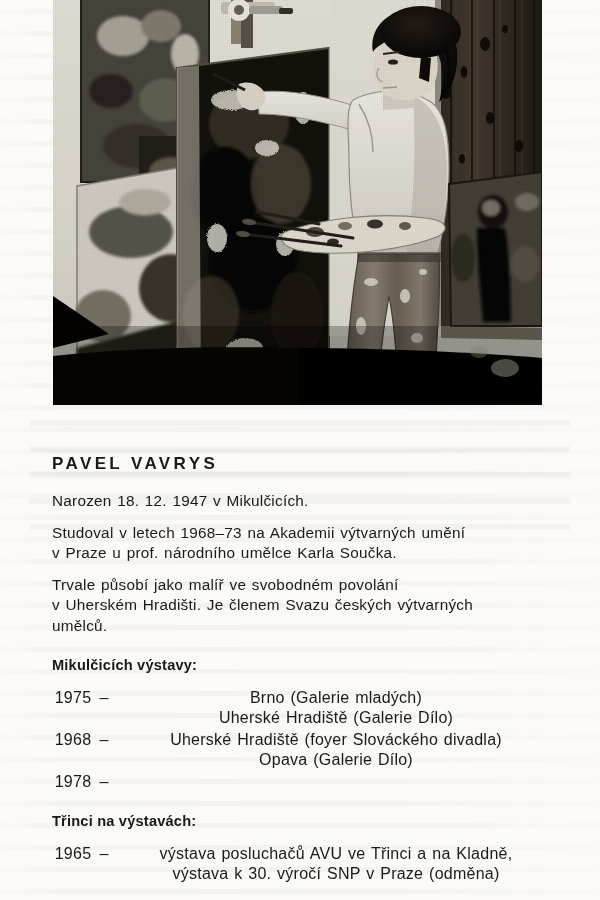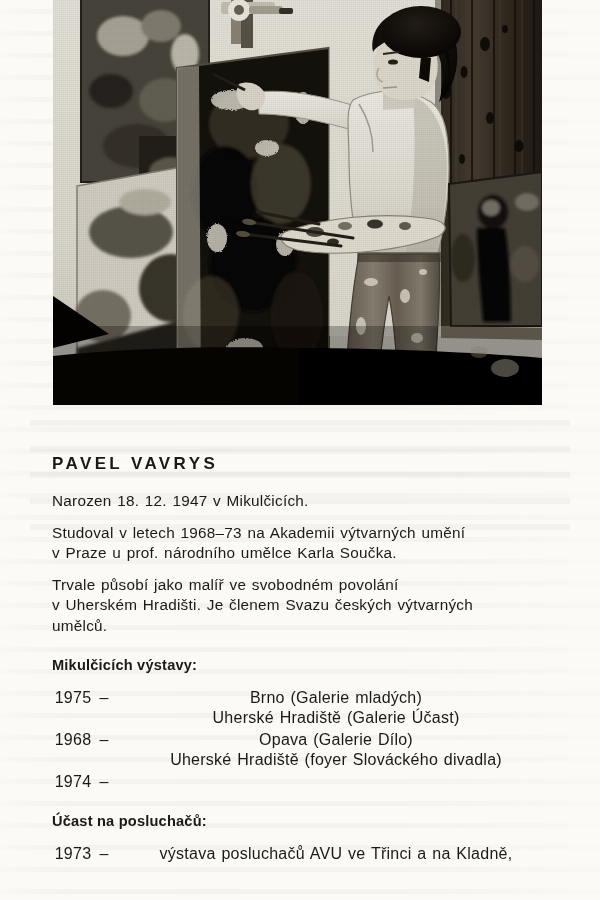--- a/index.html
+++ b/index.html
@@ -397,42 +397,43 @@
     <p class="para">Studoval v letech 1968–73 na Akademii výtvarných umění<br>v Praze u prof. národního umělce Karla Součka.</p>
     <p class="para">Trvale působí jako malíř ve svobodném povolání<br>v Uherském Hradišti. Je členem Svazu českých výtvarných<br>umělců.</p>
 
     <h2 class="section-heading">Mikulčicích výstavy:</h2>
     <div>
       <div class="entry">
         <span class="year">1975</span>
         <span class="dash">–</span>
         <span class="lines">
           <div>Brno (Galerie mladých)</div>
-          <div>Uherské Hradiště (Galerie Účast)</div>
+          <div>Uherské Hradiště (Galerie Dílo)</div>
         </span>
       </div>
       <div class="entry">
         <span class="year">1968</span>
         <span class="dash">–</span>
         <span class="lines">
+          <div>Uherské Hradiště (foyer Slováckého divadla)</div>
           <div>Opava (Galerie Dílo)</div>
-          <div>Uherské Hradiště (foyer Slováckého divadla)</div>
         </span>
       </div>
       <div class="entry">
-        <span class="year">1974</span>
+        <span class="year">1978</span>
         <span class="dash">–</span>
       </div>
     </div>
 
-    <h2 class="section-heading">Účast na posluchačů:</h2>
+    <h2 class="section-heading">Třinci na výstavách:</h2>
     <div>
       <div class="entry">
-        <span class="year">1973</span>
+        <span class="year">1965</span>
         <span class="dash">–</span>
         <span class="lines">
           <div>výstava posluchačů AVU ve Třinci a na Kladně,</div>
+          <div>výstava k 30. výročí SNP v Praze (odměna)</div>
         </span>
       </div>
     </div>
 
   </div>
 </div>
 
 </body></html>

